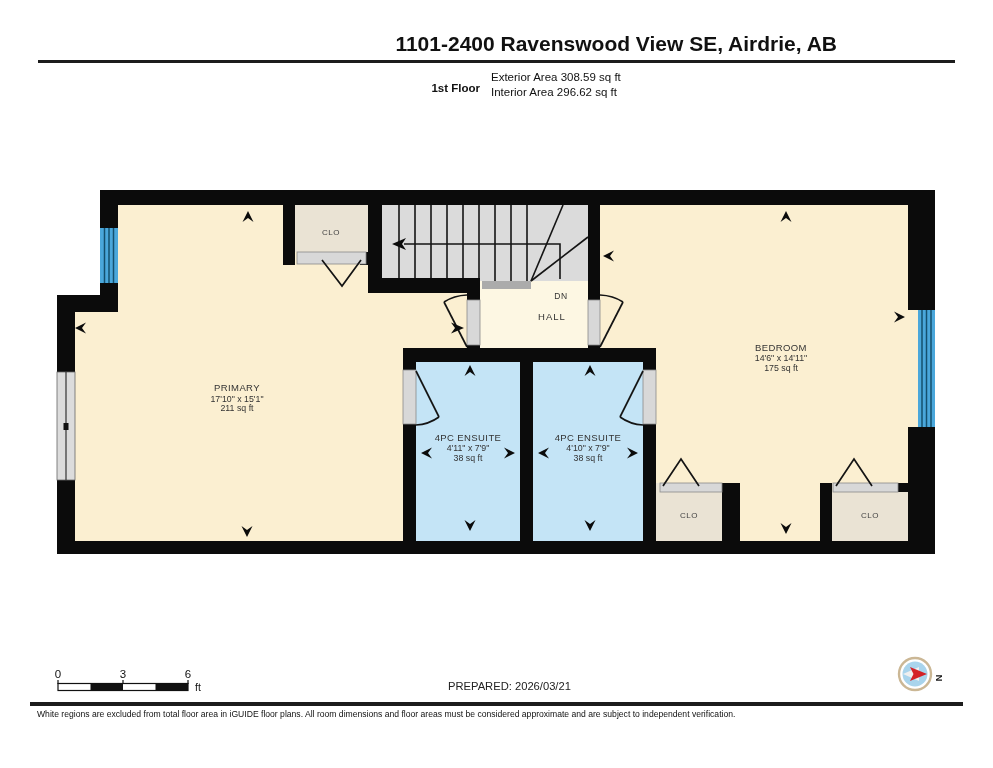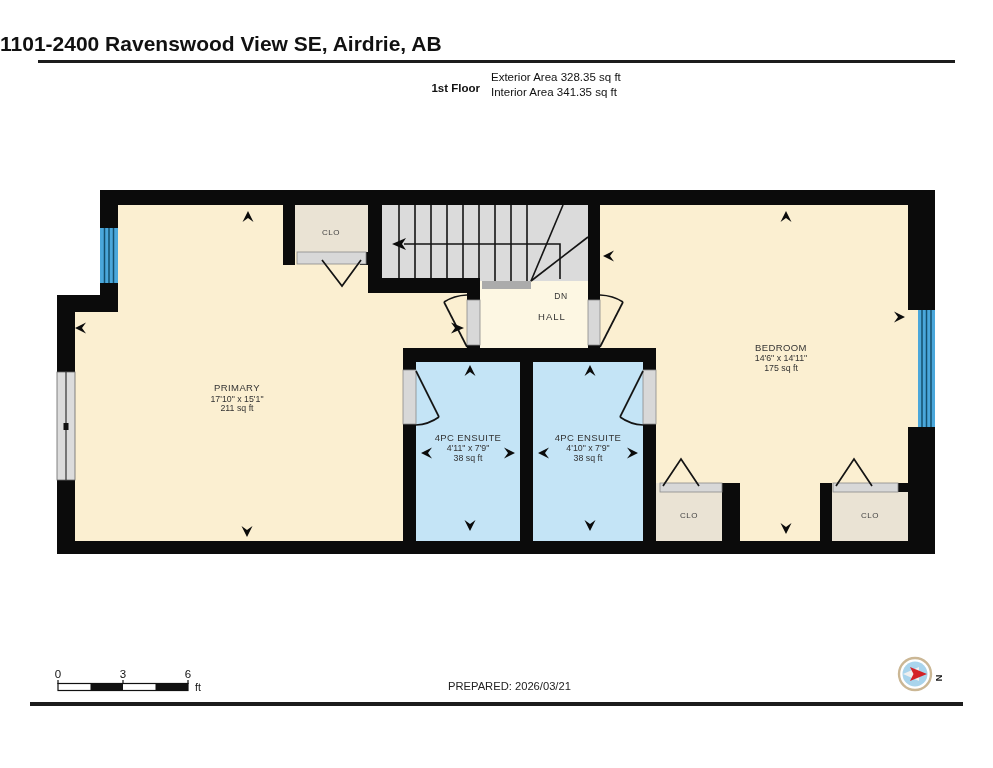--- a/index.html
+++ b/index.html
@@ -1,18 +1,18 @@
 <!DOCTYPE html>
 <html style="--wall-black: #0b0b0b; --floor-cream: #FBEFD1; --hall-cream: #FDF7E3; --ensuite-blue: #C4E4F6; --closet-tan: #EAE3D4; --stairs-gray: #DBDBDB; --window-blue: #4AA7DB; --compass-red: #D42127; --compass-ring: #CBB795; --compass-face: #A9D4EC;"><head>
 <meta charset="utf-8">
 <style>
   html,body{margin:0;padding:0;background:#ffffff;}
   .page{position:relative;width:993px;height:768px;background:#fff;
         font-family:"Liberation Sans",sans-serif;overflow:hidden;}
-  .title{position:absolute;top:32px;left:0;width:837px;text-align:left;
+  .title{position:absolute;top:32px;left:0;width:837px;text-align:right;
          font-size:21px;font-weight:bold;color:#111;}
   .title-rule{position:absolute;top:60px;left:38px;width:917px;height:3px;background:#1c1c1c;}
   .floor-label{position:absolute;top:82px;left:0;width:480px;text-align:right;
                font-size:11.5px;font-weight:bold;color:#111;}
   .area-lines{position:absolute;top:70px;left:491px;font-size:11.5px;color:#111;line-height:15px;}
   .plan-svg{position:absolute;left:0;top:0;}
   .footer-rule{position:absolute;left:30px;top:702px;width:933px;height:3.5px;background:#1c1c1c;}
   .disclaimer{position:absolute;left:37px;top:709px;width:930px;font-size:8.6px;color:#111;}
 
   
@@ -42,22 +42,22 @@
 </style>
 </head>
 <body>
 
 <div class="page">
 
   <div class="title">1101-2400 Ravenswood View SE, Airdrie, AB</div>
   <div class="title-rule"></div>
   <div class="floor-label">1st Floor</div>
   <div class="area-lines">
-    <div>Exterior Area 328.35 sq ft</div>
-    <div>Interior Area 341.35 sq ft</div>
+    <div>Exterior Area 308.59 sq ft</div>
+    <div>Interior Area 296.62 sq ft</div>
   </div>
 
   <svg class="plan-svg" width="993" height="768" viewBox="0 0 993 768">
 
     <g>
       <rect class="floor" x="118" y="205" width="362" height="107"></rect>
       <rect class="floor" x="75" y="312" width="405" height="229"></rect>
       <rect class="floor" x="600" y="205" width="318" height="336"></rect>
       <rect class="stairs-floor" x="382" y="205" width="206" height="76"></rect>
       <rect class="closet-floor" x="295" y="205" width="73" height="47"></rect>
@@ -230,14 +230,15 @@
     <g>
       <circle cx="915" cy="674" r="16" fill="#ffffff" stroke="var(--compass-ring)" stroke-width="2.4"></circle>
       <circle cx="915" cy="674" r="12.5" fill="var(--compass-face)"></circle>
       <polygon points="903,674 919,667 919,681" fill="#efefef"></polygon>
       <polygon points="927,674 910,667 913.5,674 910,681" fill="var(--compass-red)"></polygon>
       <text class="north" x="936" y="678" transform="rotate(90 936 678)">N</text>
     </g>
   </svg>
 
   <div class="footer-rule"></div>
+  <div class="disclaimer">White regions are excluded from total floor area in iGUIDE floor plans. All room dimensions and floor areas must be considered approximate and are subject to independent verification.</div>
 
 </div>
 
 </body></html>

